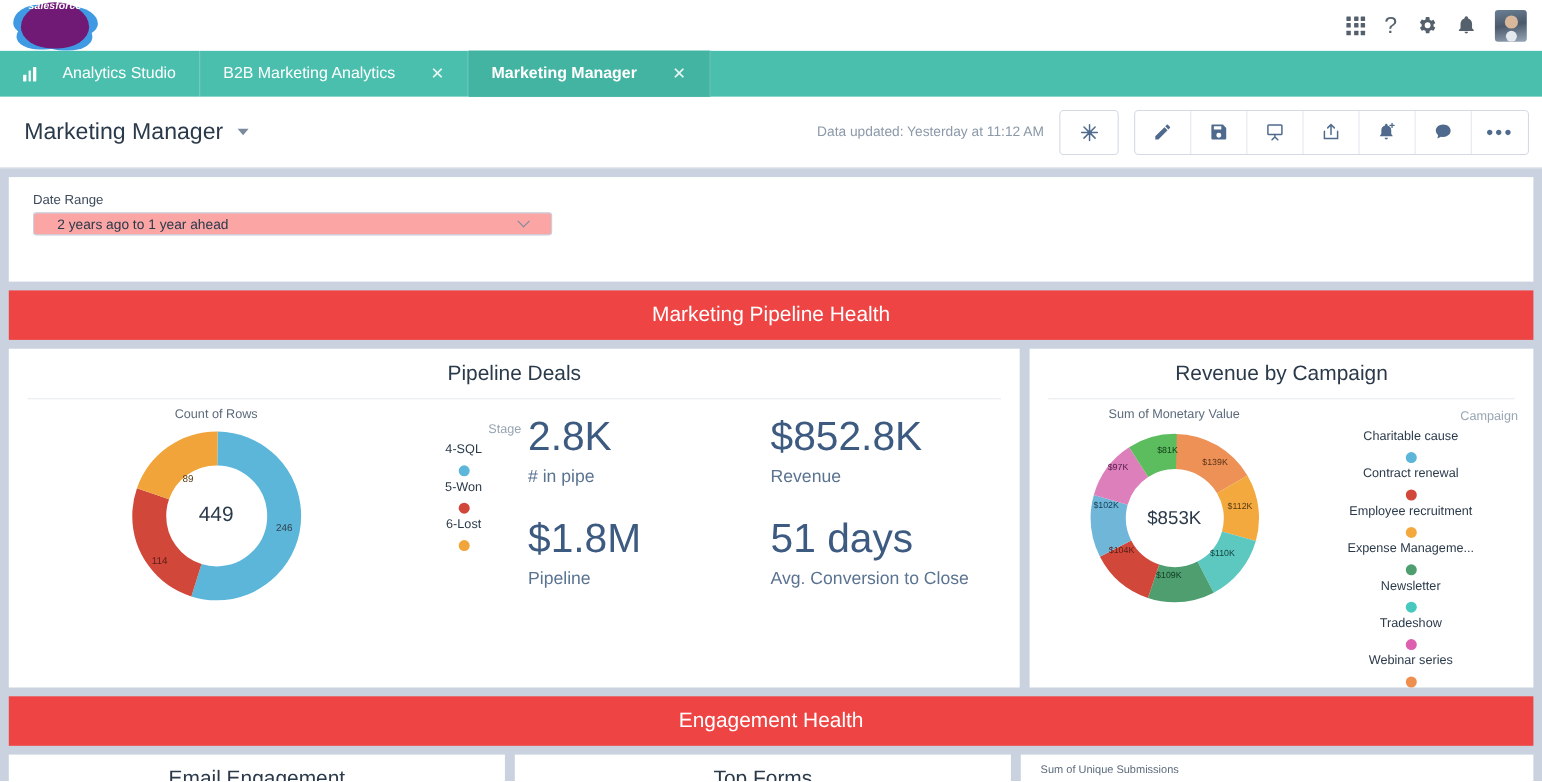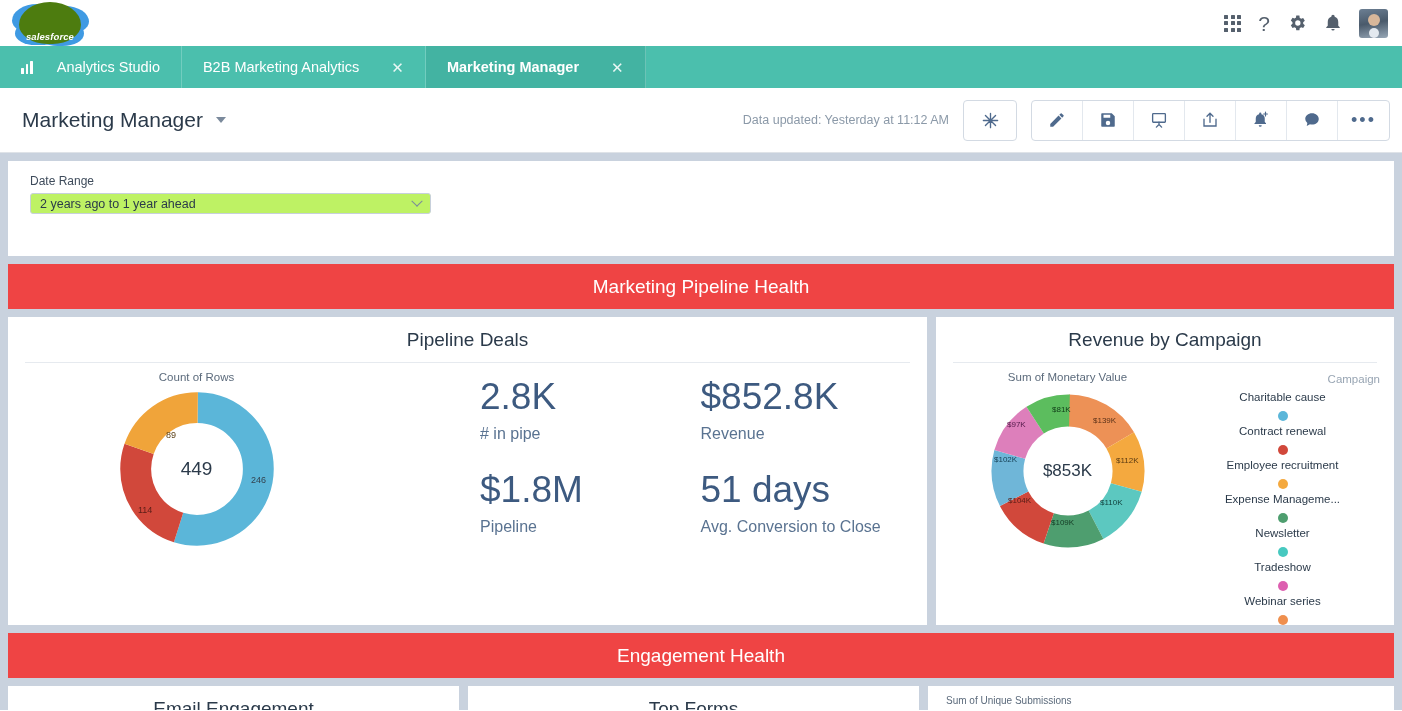--- a/index.html
+++ b/index.html
@@ -20,24 +20,24 @@
     padding: 0 14px 0 18px;
     position: relative;
   }
   .sf-logo {
     width: 64px; height: 44px;
     position: relative;
     display: flex; align-items: center; justify-content: center;
   }
   .sf-cloud {
     width: 62px; height: 42px;
-    background: #4d7c0f;
+    background: #701a75;
     border-radius: 50% 50% 46% 46% / 54% 54% 46% 46%;
     position: relative;
-    display: flex; align-items: flex-end; justify-content: center;
+    display: flex; align-items: flex-start; justify-content: center;
     box-shadow: -13px -4px 0 -6px #3f9ae3, 15px -3px 0 -7px #3f9ae3,
                  10px 9px 0 -7px #3f9ae3, -12px 9px 0 -8px #3f9ae3;
   }
   .sf-cloud span {
     color: #ffffff;
     font-size: 9.5px;
     font-style: italic;
     font-weight: bold;
     letter-spacing: .1px;
     position: relative;
@@ -138,25 +138,25 @@
     overflow: hidden;
   }
   .filter-card {
     background: #ffffff;
     height: 95px;
     padding: 13px 22px;
     margin-bottom: 8px;
   }
   .filter-label { font-size: 12px; color: #3e4b5b; margin-bottom: 5px; }
   .filter-select {
-    width: 401px; height: 21px;
+    width: 472px; height: 21px;
     border: 1px solid #c7d0db; border-radius: 3px;
-    background: #bef264;
+    background: #fca5a5;
     display: flex; align-items: center; justify-content: space-between;
-    padding: 0 9px;
+    padding: 0 21px;
     font-size: 12.5px; color: #2b3a4a;
     cursor: pointer;
   }
   .chev {
     width: 8px; height: 8px;
     border-right: 1.6px solid #7b8a9c;
     border-bottom: 1.6px solid #7b8a9c;
     transform: rotate(45deg) translate(-2px,-2px);
   }
 
@@ -357,20 +357,37 @@
             <div class="donut-wrap" style="width:345px;height:172px;display:flex;align-items:center;justify-content:center;">
               <svg width="162" height="162" viewBox="0 0 42 42">
                 <circle cx="21" cy="21" r="15.9" fill="transparent" stroke="#5bb6d9" stroke-width="8" stroke-dasharray="54.8 45.2" stroke-dashoffset="25"></circle>
                 <circle cx="21" cy="21" r="15.9" fill="transparent" stroke="#d1483b" stroke-width="8" stroke-dasharray="25.4 74.6" stroke-dashoffset="-29.8"></circle>
                 <circle cx="21" cy="21" r="15.9" fill="transparent" stroke="#f0a43a" stroke-width="8" stroke-dasharray="19.8 80.2" stroke-dashoffset="-55.2"></circle>
               </svg>
               <div class="donut-center" style="font-size:19px;">449</div>
               <div style="position:absolute;left:227px;top:92px;font-size:9px;color:#33424f;">246</div>
               <div style="position:absolute;left:114px;top:122px;font-size:9px;color:#5a1d17;">114</div>
               <div style="position:absolute;left:142px;top:47px;font-size:9px;color:#5a3f14;">89</div>
+            </div>
+            <div style="flex:1;padding-top:2px;">
+              <div class="legend-title">Stage</div>
+              <div class="legend">
+                <div class="legend-row">
+                  <span>4-SQL</span>
+                  <span class="swatch" style="background:#5bb6d9;"></span>
+                </div>
+                <div class="legend-row">
+                  <span>5-Won</span>
+                  <span class="swatch" style="background:#d1483b;"></span>
+                </div>
+                <div class="legend-row">
+                  <span>6-Lost</span>
+                  <span class="swatch" style="background:#f0a43a;"></span>
+                </div>
+              </div>
             </div>
           </div>
         </div>
         <div class="kpi-grid">
           <div>
             <div class="kpi-value">2.8K</div>
             <div class="kpi-label"># in pipe</div>
           </div>
           <div>
             <div class="kpi-value">$852.8K</div>

